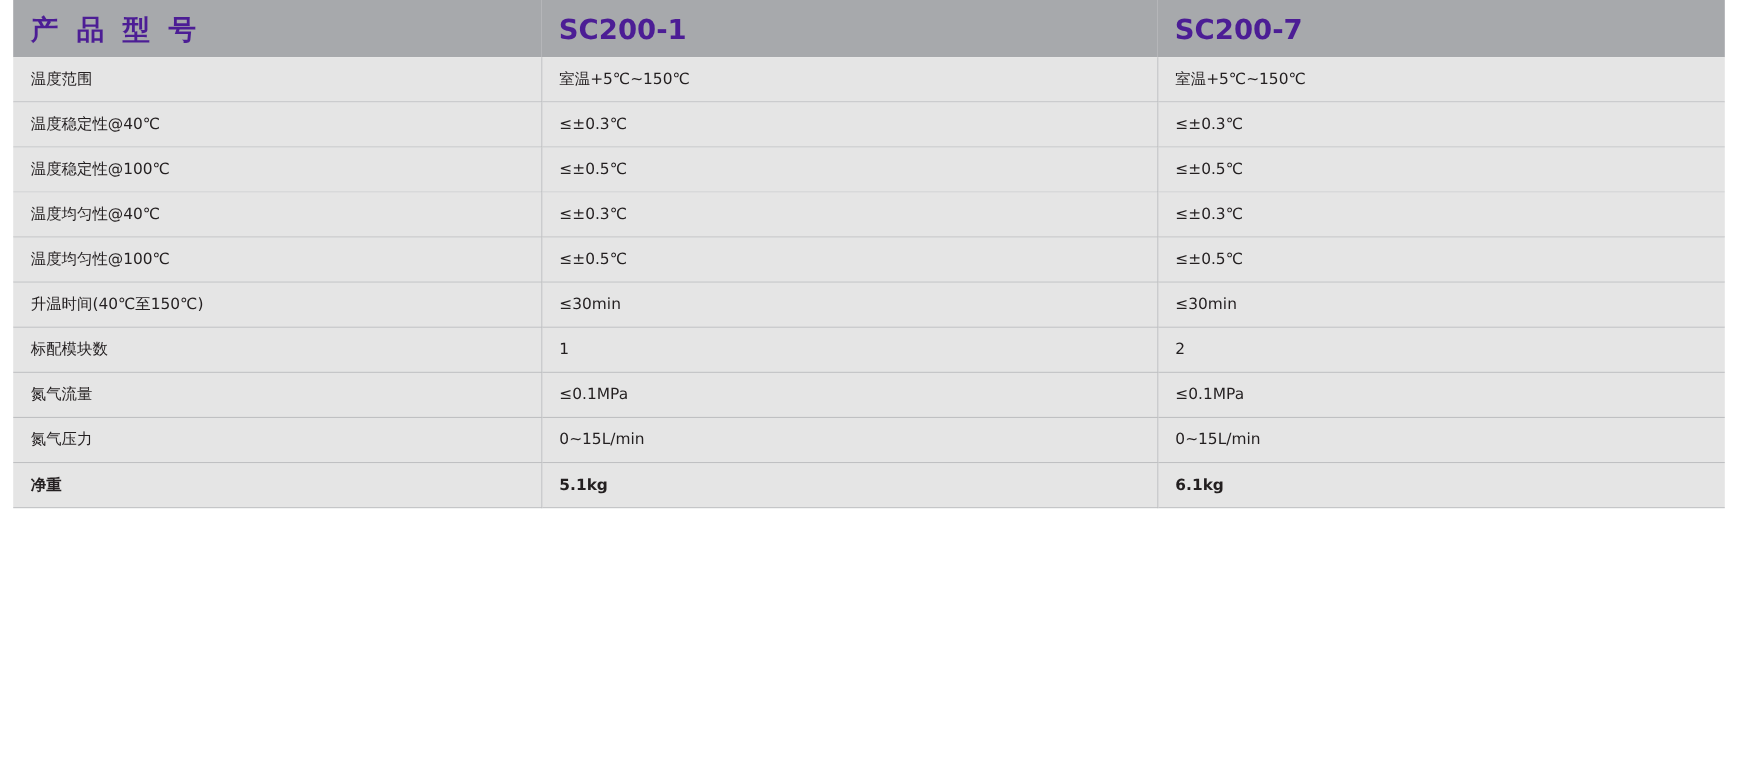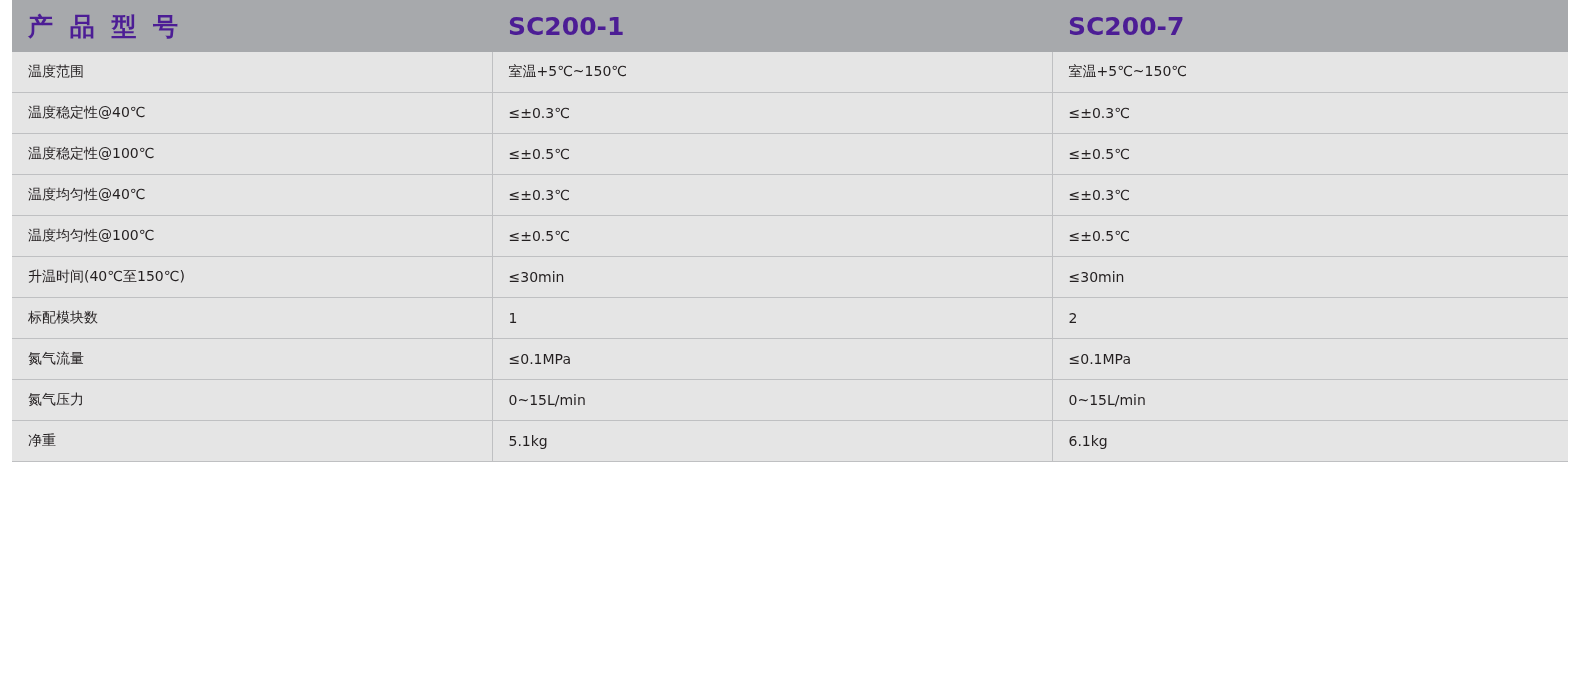--- a/index.html
+++ b/index.html
@@ -55,20 +55,21 @@
     text-overflow: ellipsis;
   }
   .spec-table tbody td.col-param {
     border-right: 1px solid #bfc0c2;
   }
   .spec-table tbody td.col-val1 {
     border-right: 1px solid #bfc0c2;
   }
   .spec-table tbody tr:last-child td {
     border-bottom: 1px solid #bfc0c2;
+    font-weight: bold;
   }
 </style>
 </head>
 <body>
 
 <table class="spec-table">
   <colgroup>
     <col class="c0">
     <col class="c1">
     <col class="c2">

